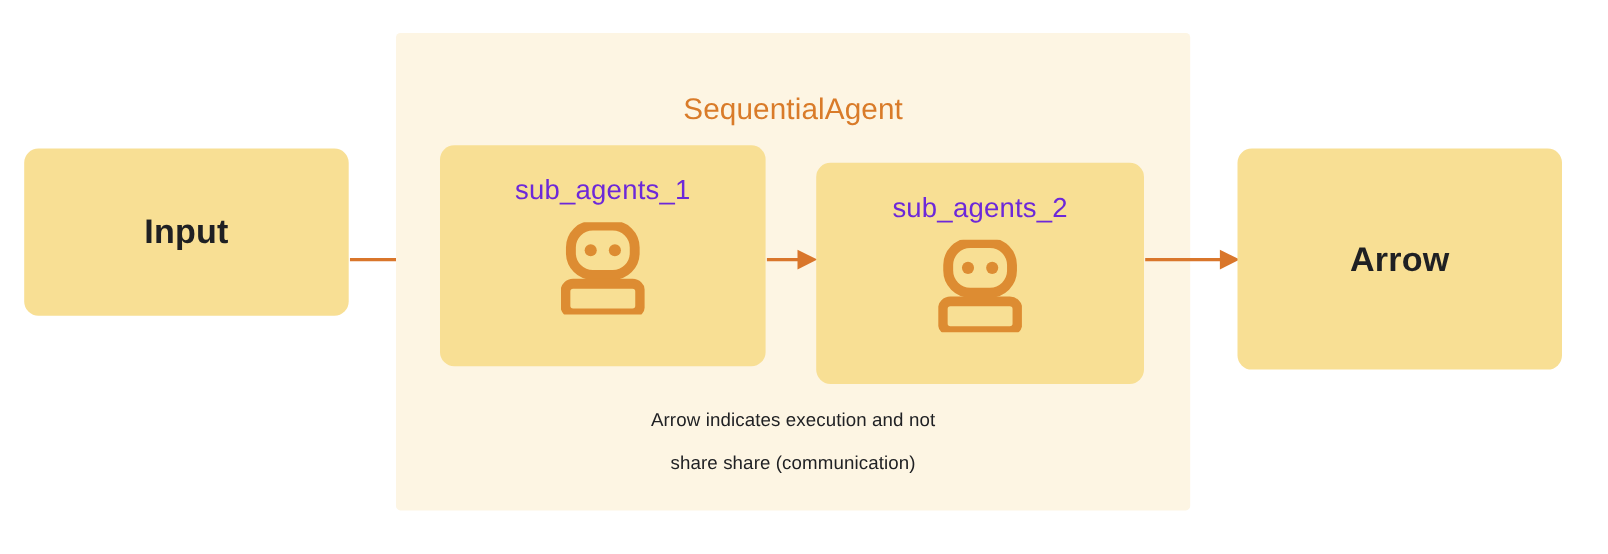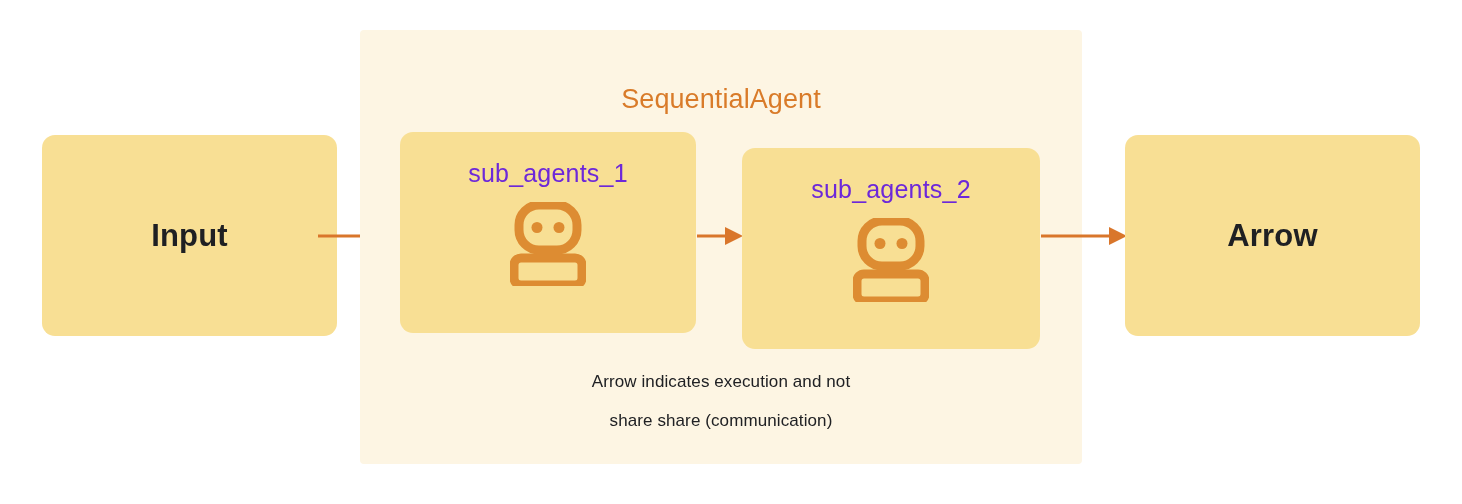--- a/index.html
+++ b/index.html
@@ -57,21 +57,21 @@
     justify-content: center;
   }
   .io-label {
     font-size: 31px;
     font-weight: bold;
     color: #1f2023;
     letter-spacing: 0.2px;
     white-space: nowrap;
   }
 
-  .box-input  { left: 22px;   top: 135px; width: 295px; height: 201px; margin-left: 20px; }
+  .box-input  { left: 22px;   top: 135px; width: 295px; height: 152px; }
   .box-output { left: 1125px; top: 135px; width: 295px; height: 201px; }
 
   .box-sub {
     top: 132px;
     height: 201px;
     padding-top: 26px;
   }
   .box-sub-1 { left: 400px; width: 296px; }
   .box-sub-2 { left: 742px; width: 298px; margin-top: 16px; }
 

